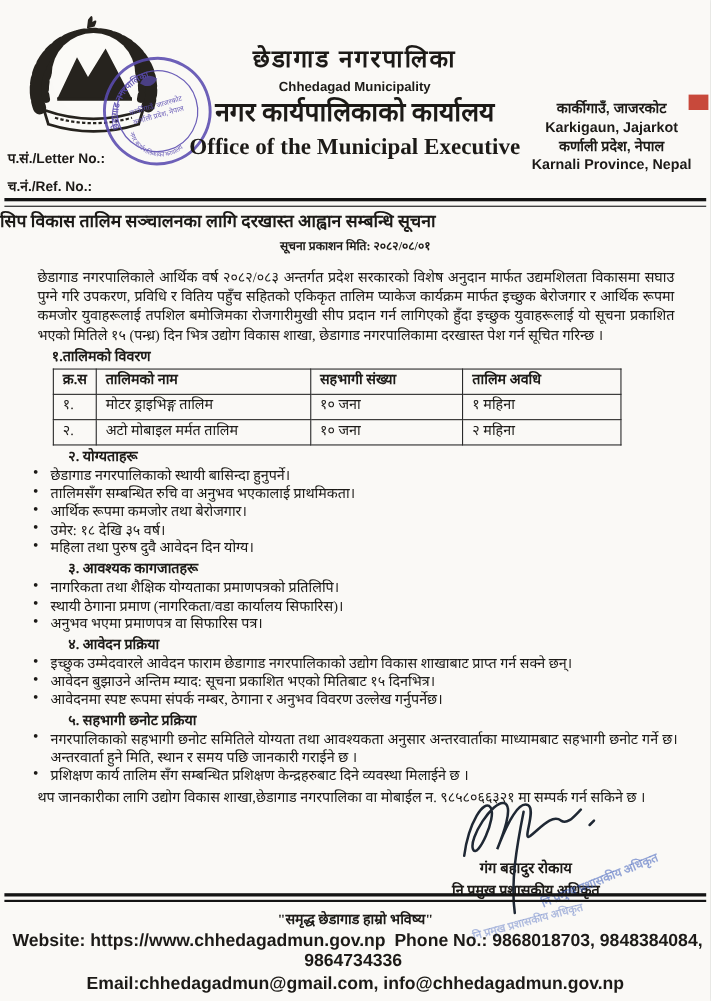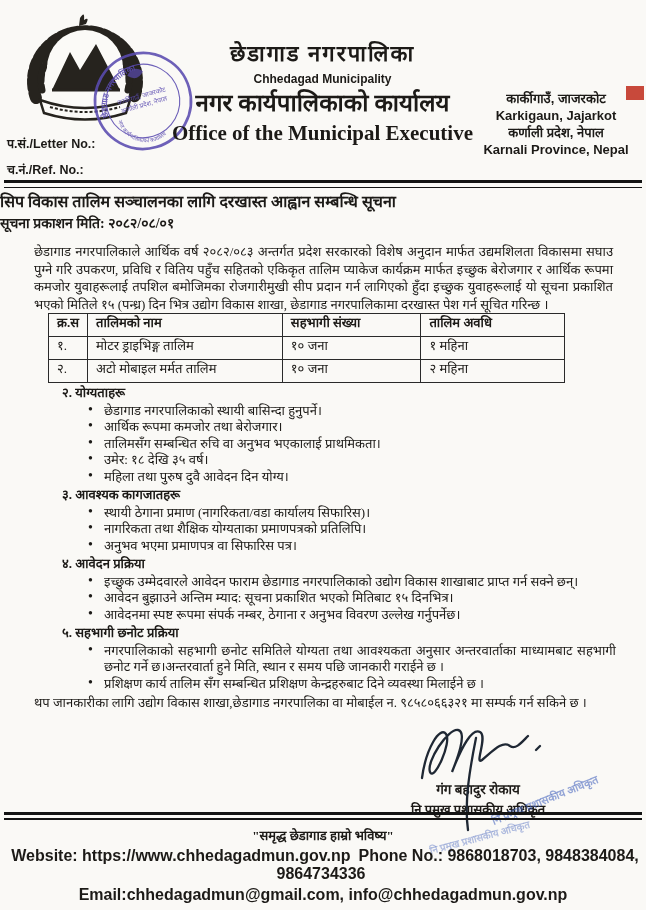--- a/index.html
+++ b/index.html
@@ -19,31 +19,31 @@
   .head-right{position:absolute;left:472px;top:90px;width:168px;text-align:center;
               font-weight:700;font-size:13px;line-height:17px;font-family:"Liberation Sans",sans-serif;}
   .letter-nos{position:absolute;left:7px;top:131px;font-weight:700;font-size:12.5px;
               line-height:26px;font-family:"Liberation Sans",sans-serif;}
   .red-mark{position:absolute;left:626px;top:86px;width:18px;height:14px;background:#c23527;opacity:.9;}
   .rule-double{height:4px;border-top:3px solid #141414;border-bottom:1.5px solid #141414;margin:0 4px;}
   .head-rule{position:absolute;left:0;right:0;top:180px;}
   
   .notice-body{position:absolute;top:190px;left:0;right:0;font-size:13px;line-height:16.5px;}
   .notice-title{text-align:left;font-size:16px;font-weight:700;margin-top:4px;}
-  .notice-date{text-align:left;font-size:14px;font-weight:700;margin-top:5px;}
+  .notice-date{text-align:center;font-size:11px;font-weight:700;margin-top:5px;}
   .intro{margin:11px 33px 0 34px;text-align:justify;line-height:17.5px;}
   .tbl-heading{margin:3px 0 2px 47px;font-weight:700;}
   table.training{border-collapse:collapse;margin-left:48px;width:517px;
                  font-size:13px;}
   table.training td,table.training th{border:1.2px solid #2a2a2a;padding:0 8px 3px 8px;
                  text-align:left;font-weight:400;height:19px;}
   table.training th{font-weight:700;}
   .c0{width:7%;} .c1{width:38%;} .c2{width:27%;} .c3{width:28%;}
   .sec-heading{margin:2px 0 0 62px;font-weight:700;}
-  ul.bullets{margin:1px 30px 0 0;padding-left:88px;list-style:none;}
+  ul.bullets{margin:1px 30px 0 0;padding-left:30px;list-style:none;}
   ul.bullets li{position:relative;padding-left:16px;margin:0;text-align:justify;}
   ul.bullets li::before{content:"•";position:absolute;left:0;top:-1px;font-size:14px;}
   .closing{margin:2px 33px 0 34px;text-align:justify;line-height:17.5px;}
   
   .sig-block{position:absolute;left:368px;top:728px;width:220px;text-align:center;}
   .sig-scribble{position:absolute;left:36px;top:-8px;pointer-events:none;}
   .sig-name{padding-top:52px;font-size:13.5px;font-weight:700;}
   .sig-title{font-size:13px;font-weight:700;margin-top:2px;}
   .stamp-diag{position:absolute;white-space:nowrap;font-size:11px;color:rgba(62,94,188,.55);
               transform:rotate(-22deg);font-weight:700;}
@@ -116,20 +116,21 @@
     <div class="rule-double head-rule"></div>
   </div>
 
   <div class="notice-body">
 
     <div class="notice-title">सिप विकास तालिम सञ्चालनका लागि दरखास्त आह्वान सम्बन्धि सूचना</div>
     <div class="notice-date">सूचना प्रकाशन मिति: २०८२/०८/०१</div>
 
     <p class="intro">छेडागाड नगरपालिकाले आर्थिक वर्ष २०८२/०८३ अन्तर्गत प्रदेश सरकारको विशेष अनुदान मार्फत उद्यमशिलता विकासमा सघाउ पुग्ने गरि उपकरण, प्रविधि र वितिय पहुँच सहितको एकिकृत तालिम प्याकेज कार्यक्रम मार्फत इच्छुक बेरोजगार र आर्थिक रूपमा कमजोर युवाहरूलाई तपशिल बमोजिमका रोजगारीमुखी सीप प्रदान गर्न लागिएको हुँदा इच्छुक युवाहरूलाई यो सूचना प्रकाशित भएको मितिले १५ (पन्ध्र) दिन भित्र उद्योग विकास शाखा, छेडागाड नगरपालिकामा दरखास्त पेश गर्न सूचित गरिन्छ ।</p>
 
+    <div class="tbl-heading">१.तालिमको विवरण</div>
 
     <table class="training">
       <tbody>
           <tr>
         <th class="c0">क्र.स</th>
         <th class="c1">तालिमको नाम</th>
         <th class="c2">सहभागी संख्या</th>
         <th class="c3">तालिम अवधि</th>
       </tr>
       <tr>
@@ -143,30 +144,30 @@
         <td>अटो मोबाइल मर्मत तालिम</td>
         <td>१० जना</td>
         <td>२ महिना</td>
       </tr>
     </tbody>
       </table>
 
     <div class="sec-heading">२. योग्यताहरू</div>
     <ul class="bullets">
       <li>छेडागाड नगरपालिकाको स्थायी बासिन्दा हुनुपर्ने।</li>
+      <li>तालिमसँग सम्बन्धित रुचि वा अनुभव भएकालाई प्राथमिकता।</li>
       <li>आर्थिक रूपमा कमजोर तथा बेरोजगार।</li>
-      <li>तालिमसँग सम्बन्धित रुचि वा अनुभव भएकालाई प्राथमिकता।</li>
       <li>उमेर: १८ देखि ३५ वर्ष।</li>
       <li>महिला तथा पुरुष दुवै आवेदन दिन योग्य।</li>
     </ul>
 
     <div class="sec-heading">३. आवश्यक कागजातहरू</div>
     <ul class="bullets">
+      <li>नागरिकता तथा शैक्षिक योग्यताका प्रमाणपत्रको प्रतिलिपि।</li>
       <li>स्थायी ठेगाना प्रमाण (नागरिकता/वडा कार्यालय सिफारिस)।</li>
-      <li>नागरिकता तथा शैक्षिक योग्यताका प्रमाणपत्रको प्रतिलिपि।</li>
       <li>अनुभव भएमा प्रमाणपत्र वा सिफारिस पत्र।</li>
     </ul>
 
     <div class="sec-heading">४. आवेदन प्रक्रिया</div>
     <ul class="bullets">
       <li>इच्छुक उम्मेदवारले आवेदन फाराम छेडागाड नगरपालिकाको उद्योग विकास शाखाबाट प्राप्त गर्न सक्ने छन्।</li>
       <li>आवेदन बुझाउने अन्तिम म्याद: सूचना प्रकाशित भएको मितिबाट १५ दिनभित्र।</li>
       <li>आवेदनमा स्पष्ट रूपमा संपर्क नम्बर, ठेगाना र अनुभव विवरण उल्लेख गर्नुपर्नेछ।</li>
     </ul>
 

